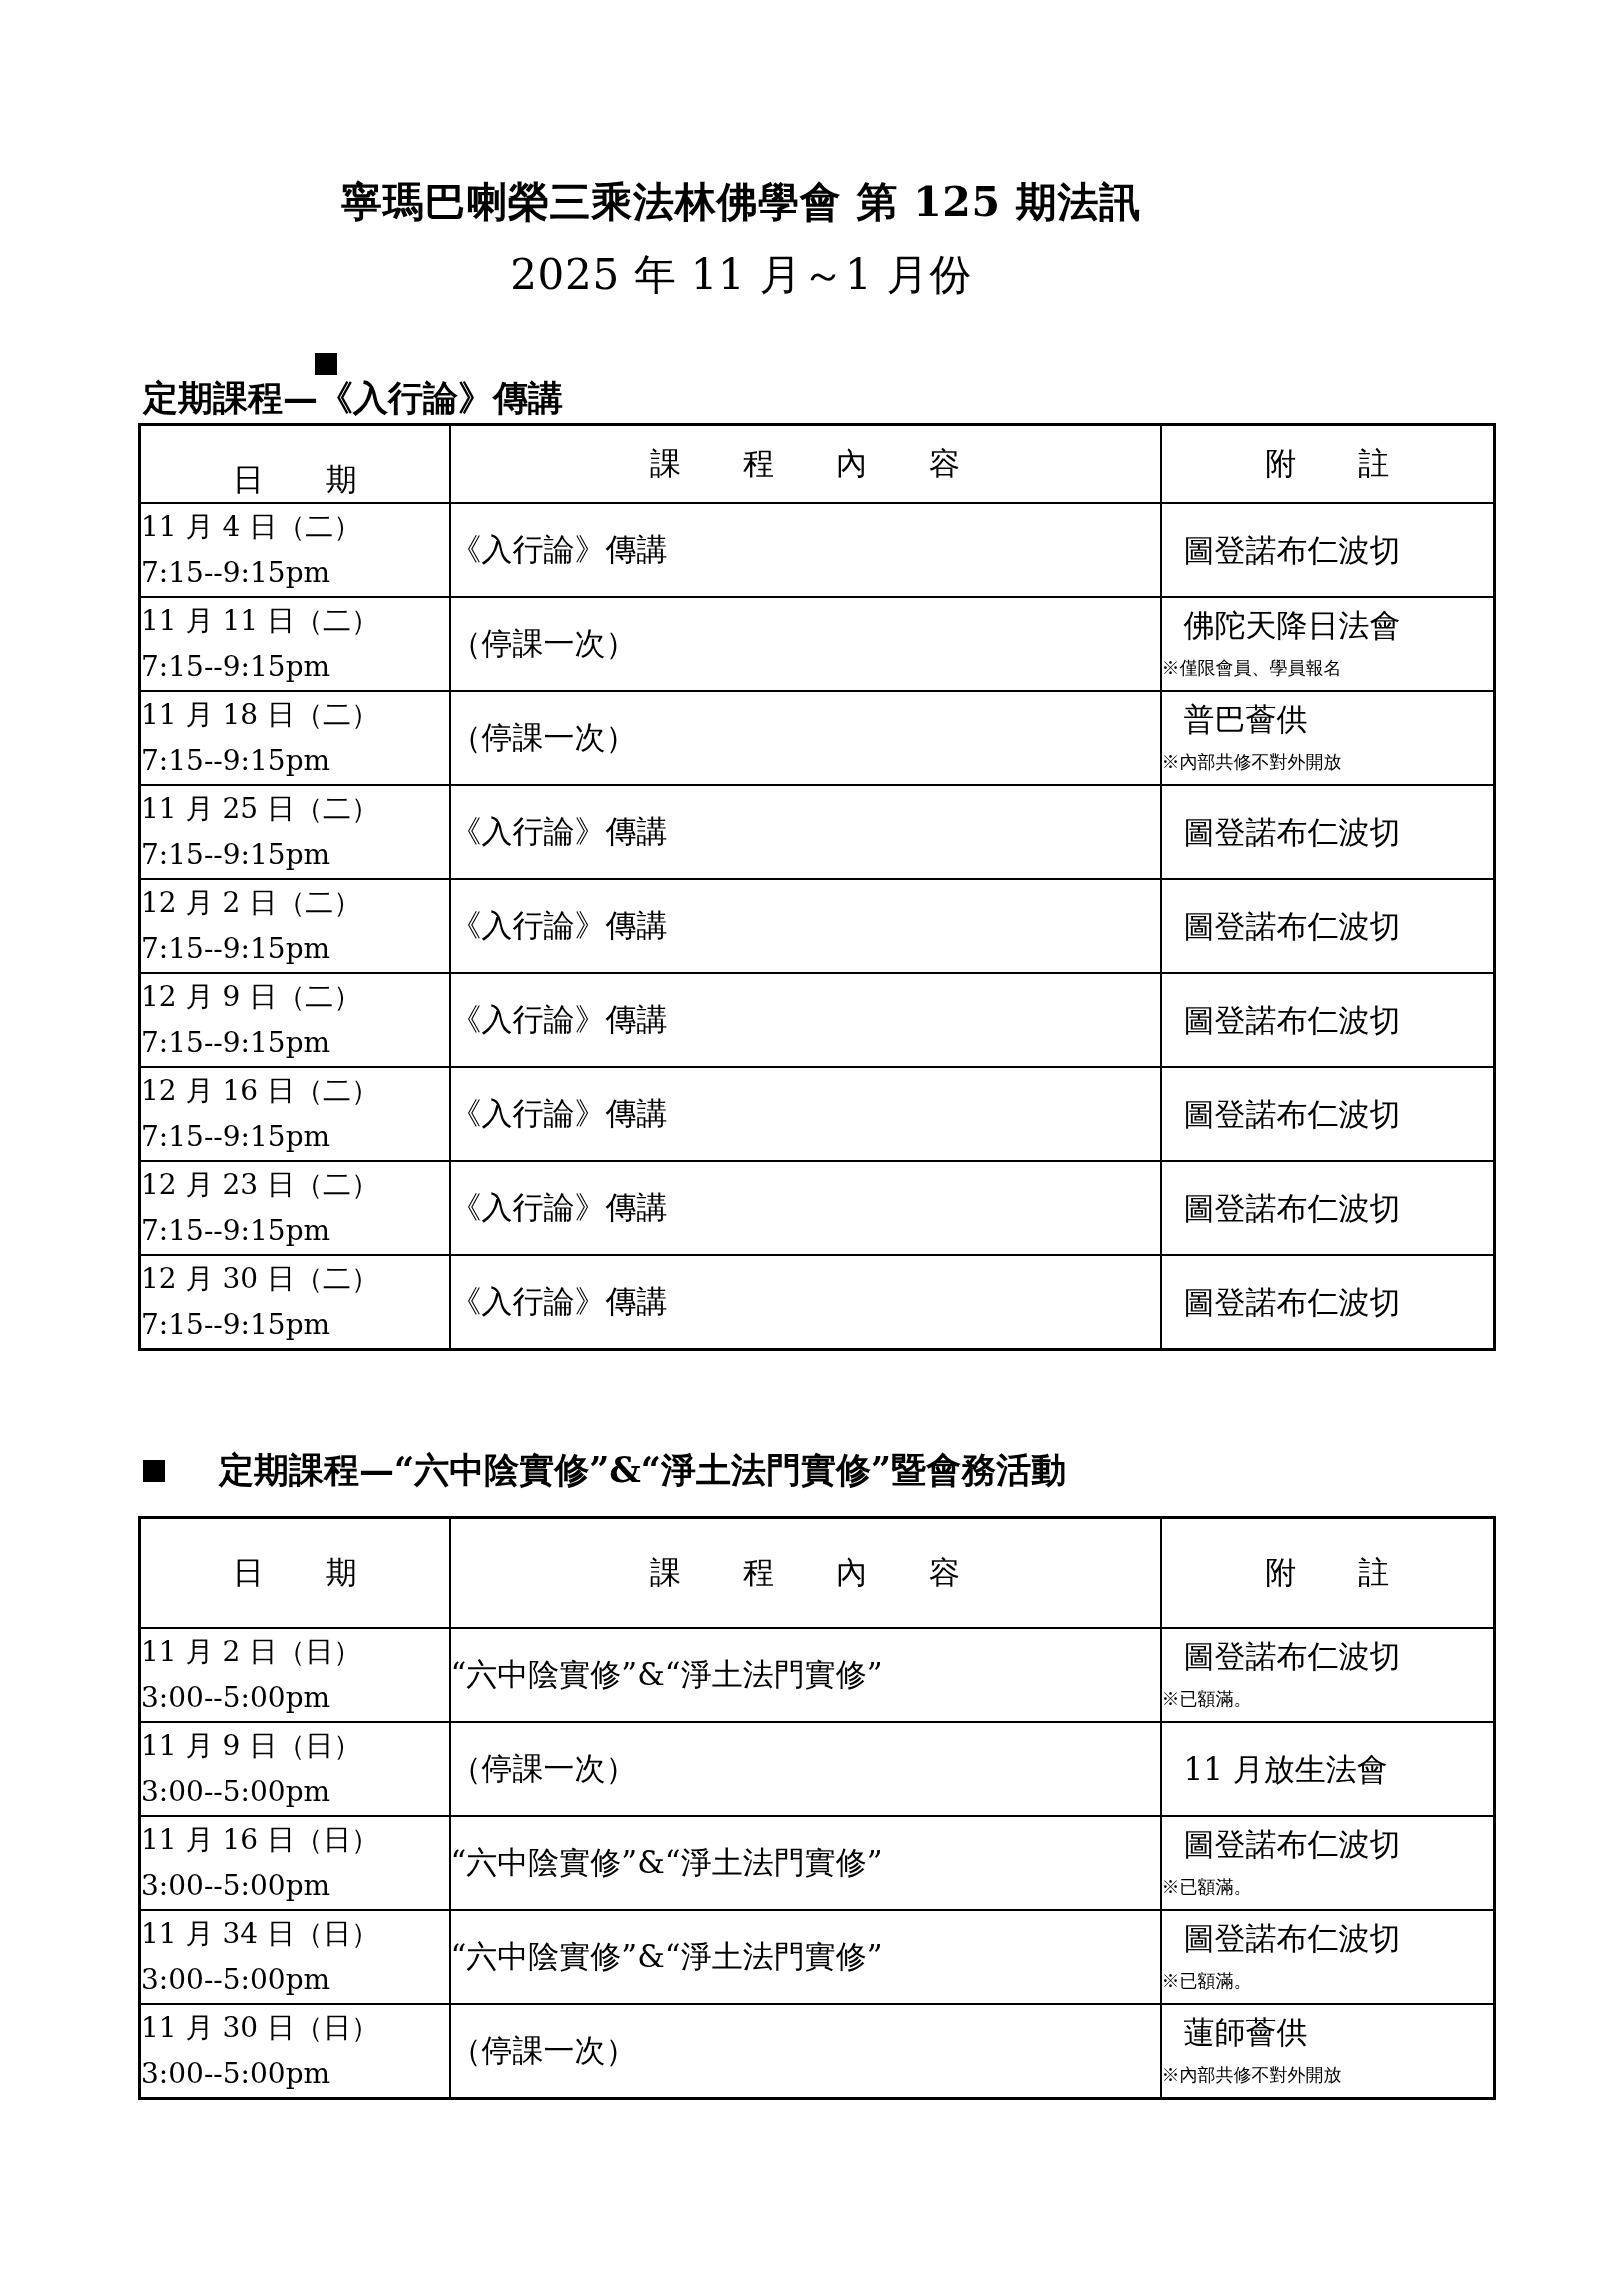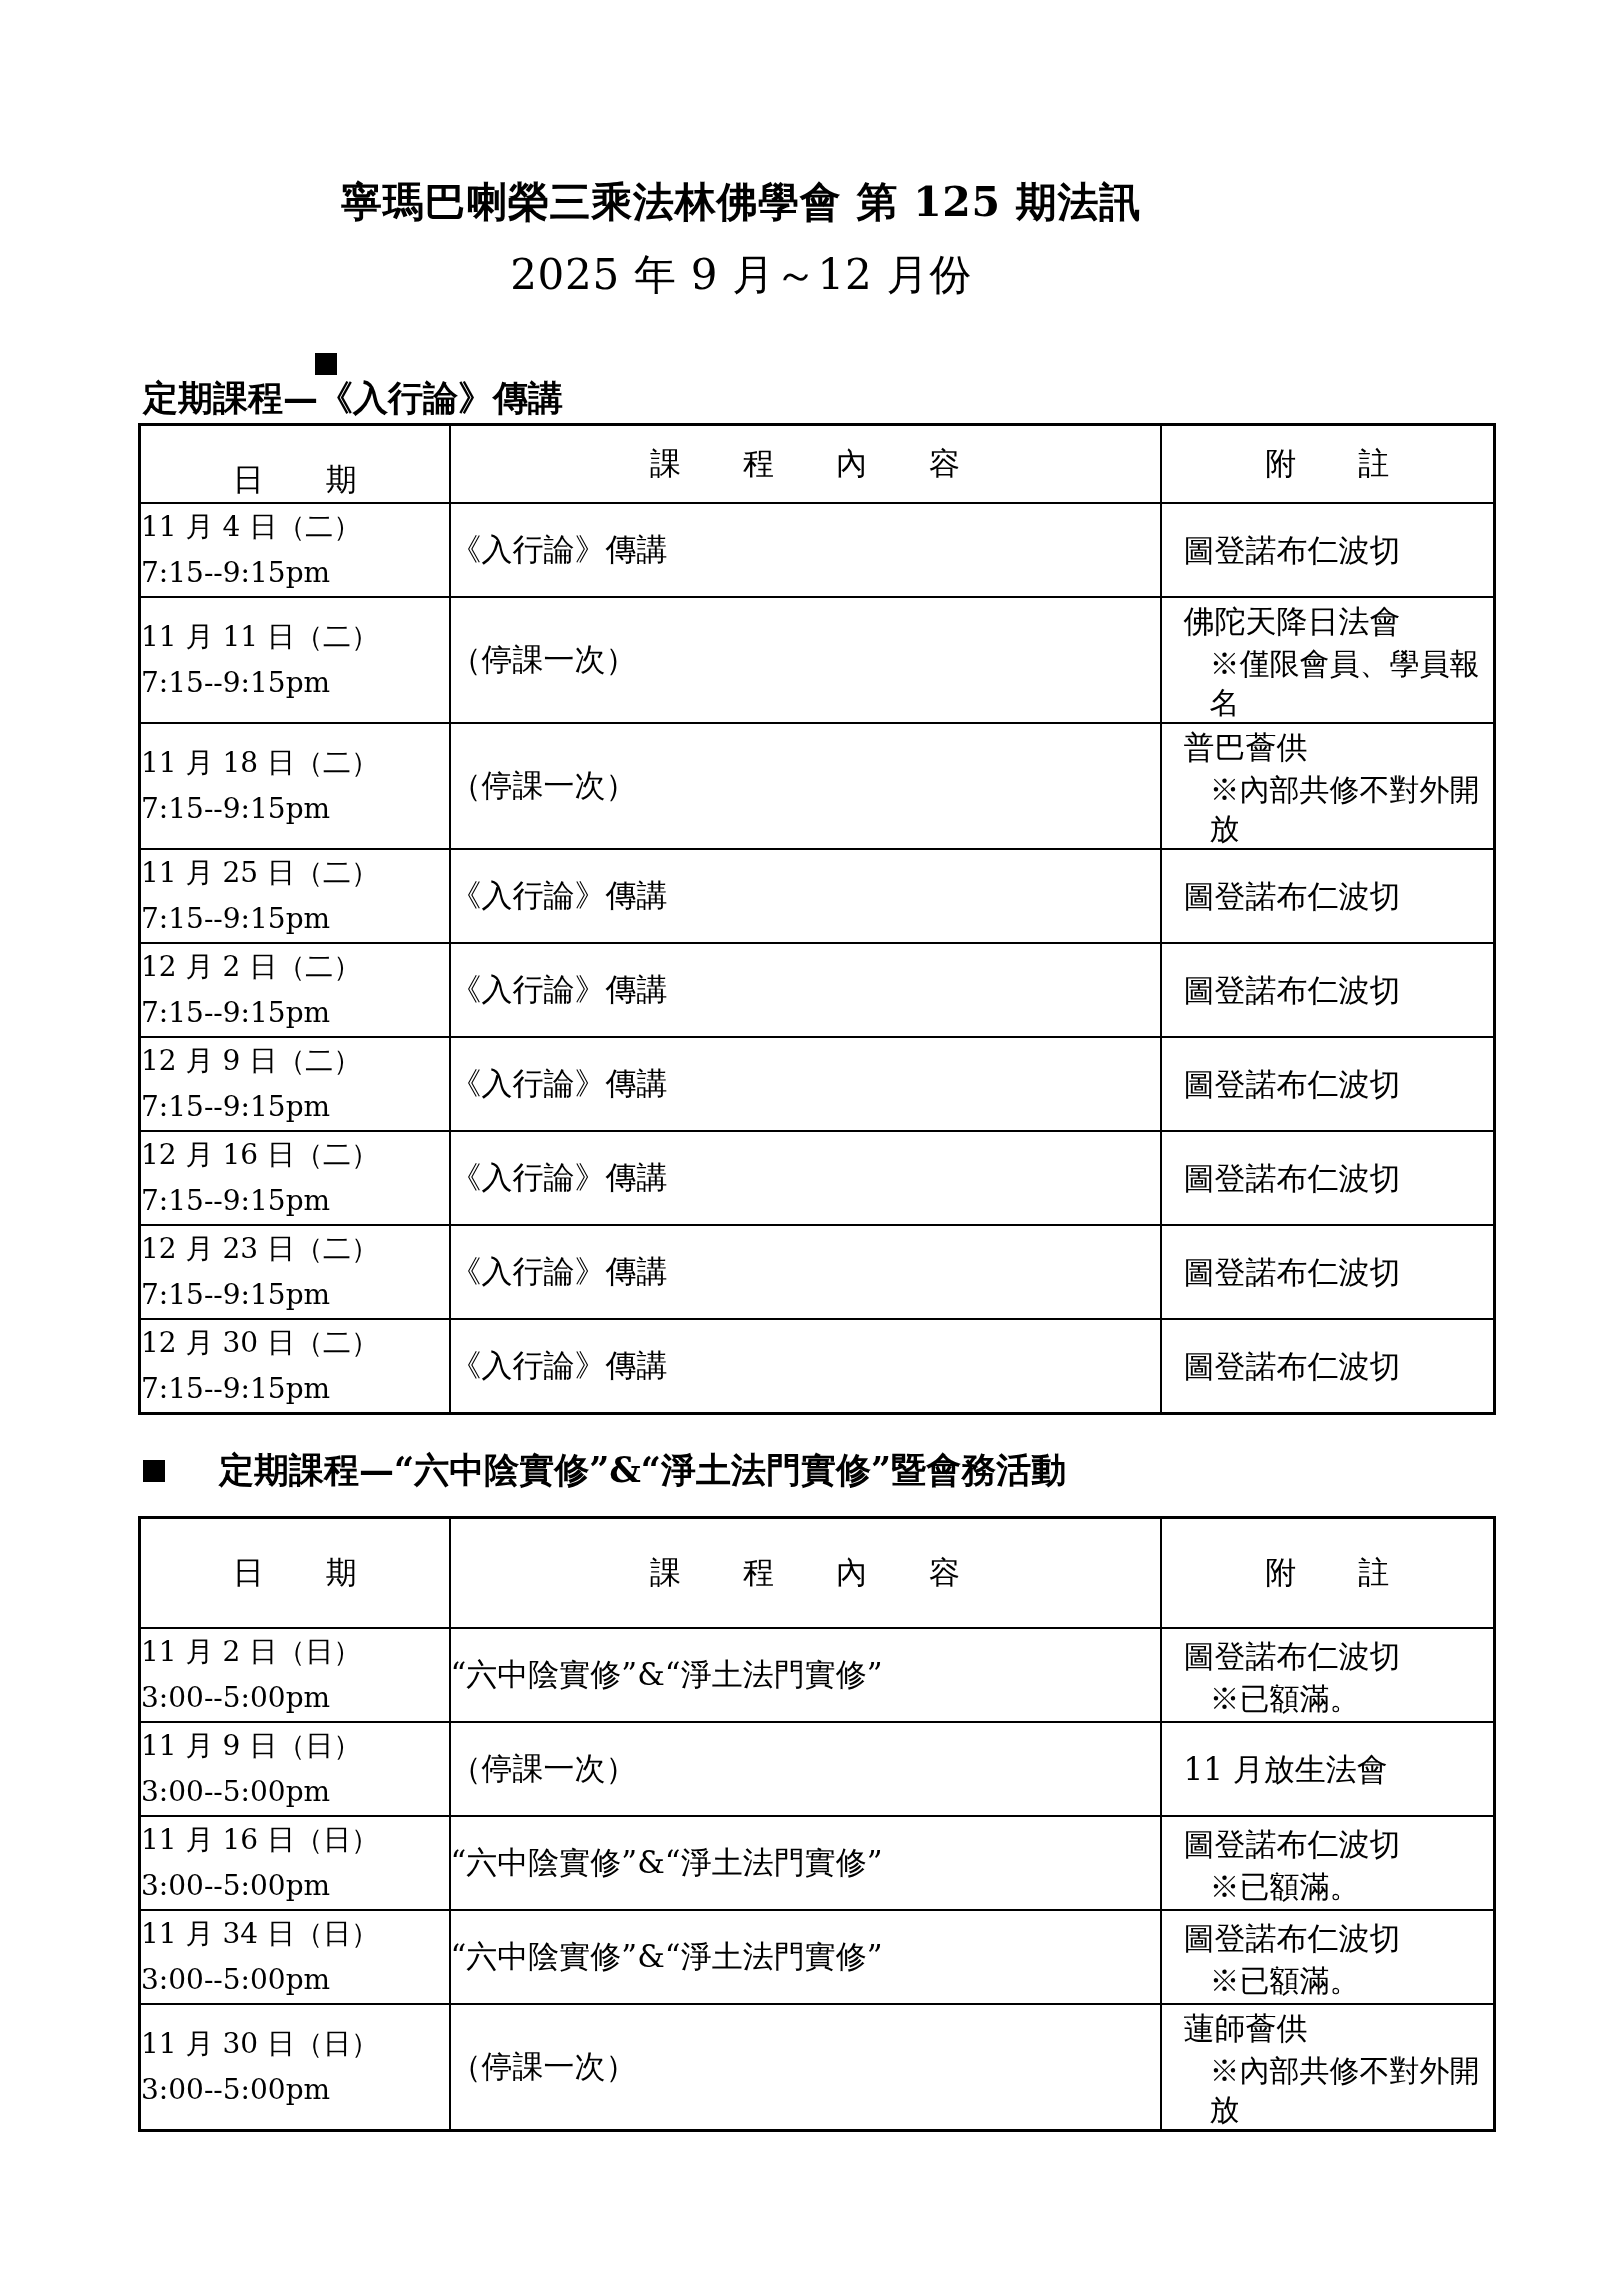--- a/index.html
+++ b/index.html
@@ -51,27 +51,27 @@
 
   table.tb1 tbody td { height: 89px; }
   table.tb2 tbody td { height: 90px; }
 
   td.date-cell { padding-left: 18.3px; font-size: 28px; line-height: 46px; }
   td.date-cell .date-line, td.date-cell .time-line { display: block; white-space: pre; }
   td.date-cell .time-line { font-family: "DejaVu Serif", "Liberation Serif", serif; }
   td.content-cell { padding-left: 27.5px; font-size: 31px; }
   td.note-cell { padding-left: 18.3px; font-size: 31px; line-height: 46px; }
   td.note-cell .note-main { display: block; padding-left: 22px; }
-  td.note-cell .note-sub { display: block; font-size: 30px; line-height: 39px; padding-left: 48px; }
+  td.note-cell .note-sub { display: block; font-size: 18px; line-height: 39px; }
 </style>
 </head>
 <body>
 
 <div class="title t1">寧瑪巴喇榮三乘法林佛學會 第 125 期法訊</div>
-<div class="title t2">2025 年 9 月～12 月份</div>
+<div class="title t2">2025 年 11 月～1 月份</div>
 
 <div class="section-heading s1">
   <span class="bullet"></span>
   <span>定期課程—《入行論》傳講</span>
 </div>
 
 <table class="schedule tb1">
   <colgroup>
       <col class="c-date">
       <col class="c-content">

